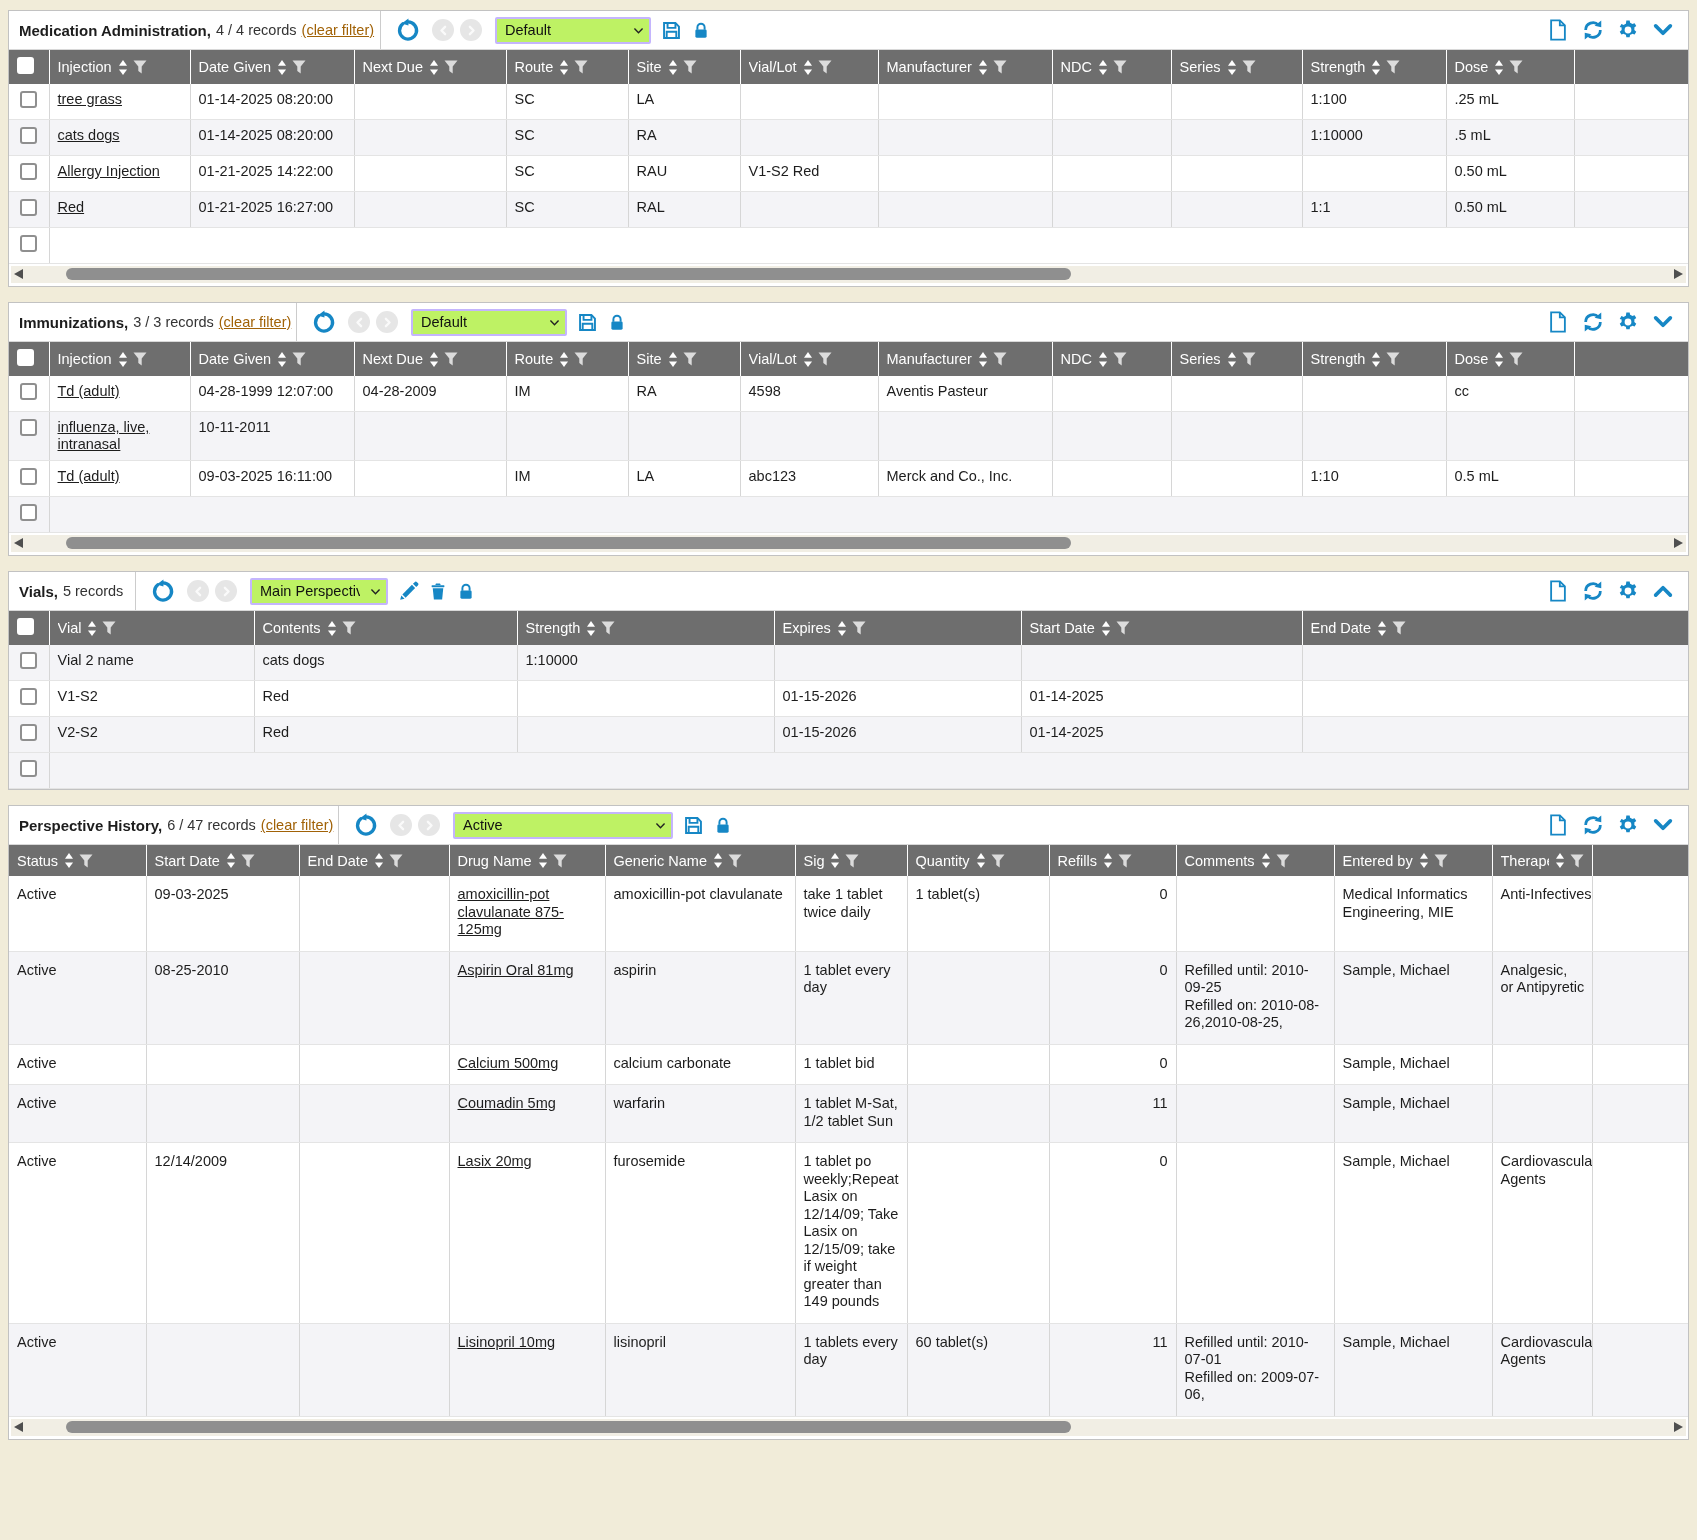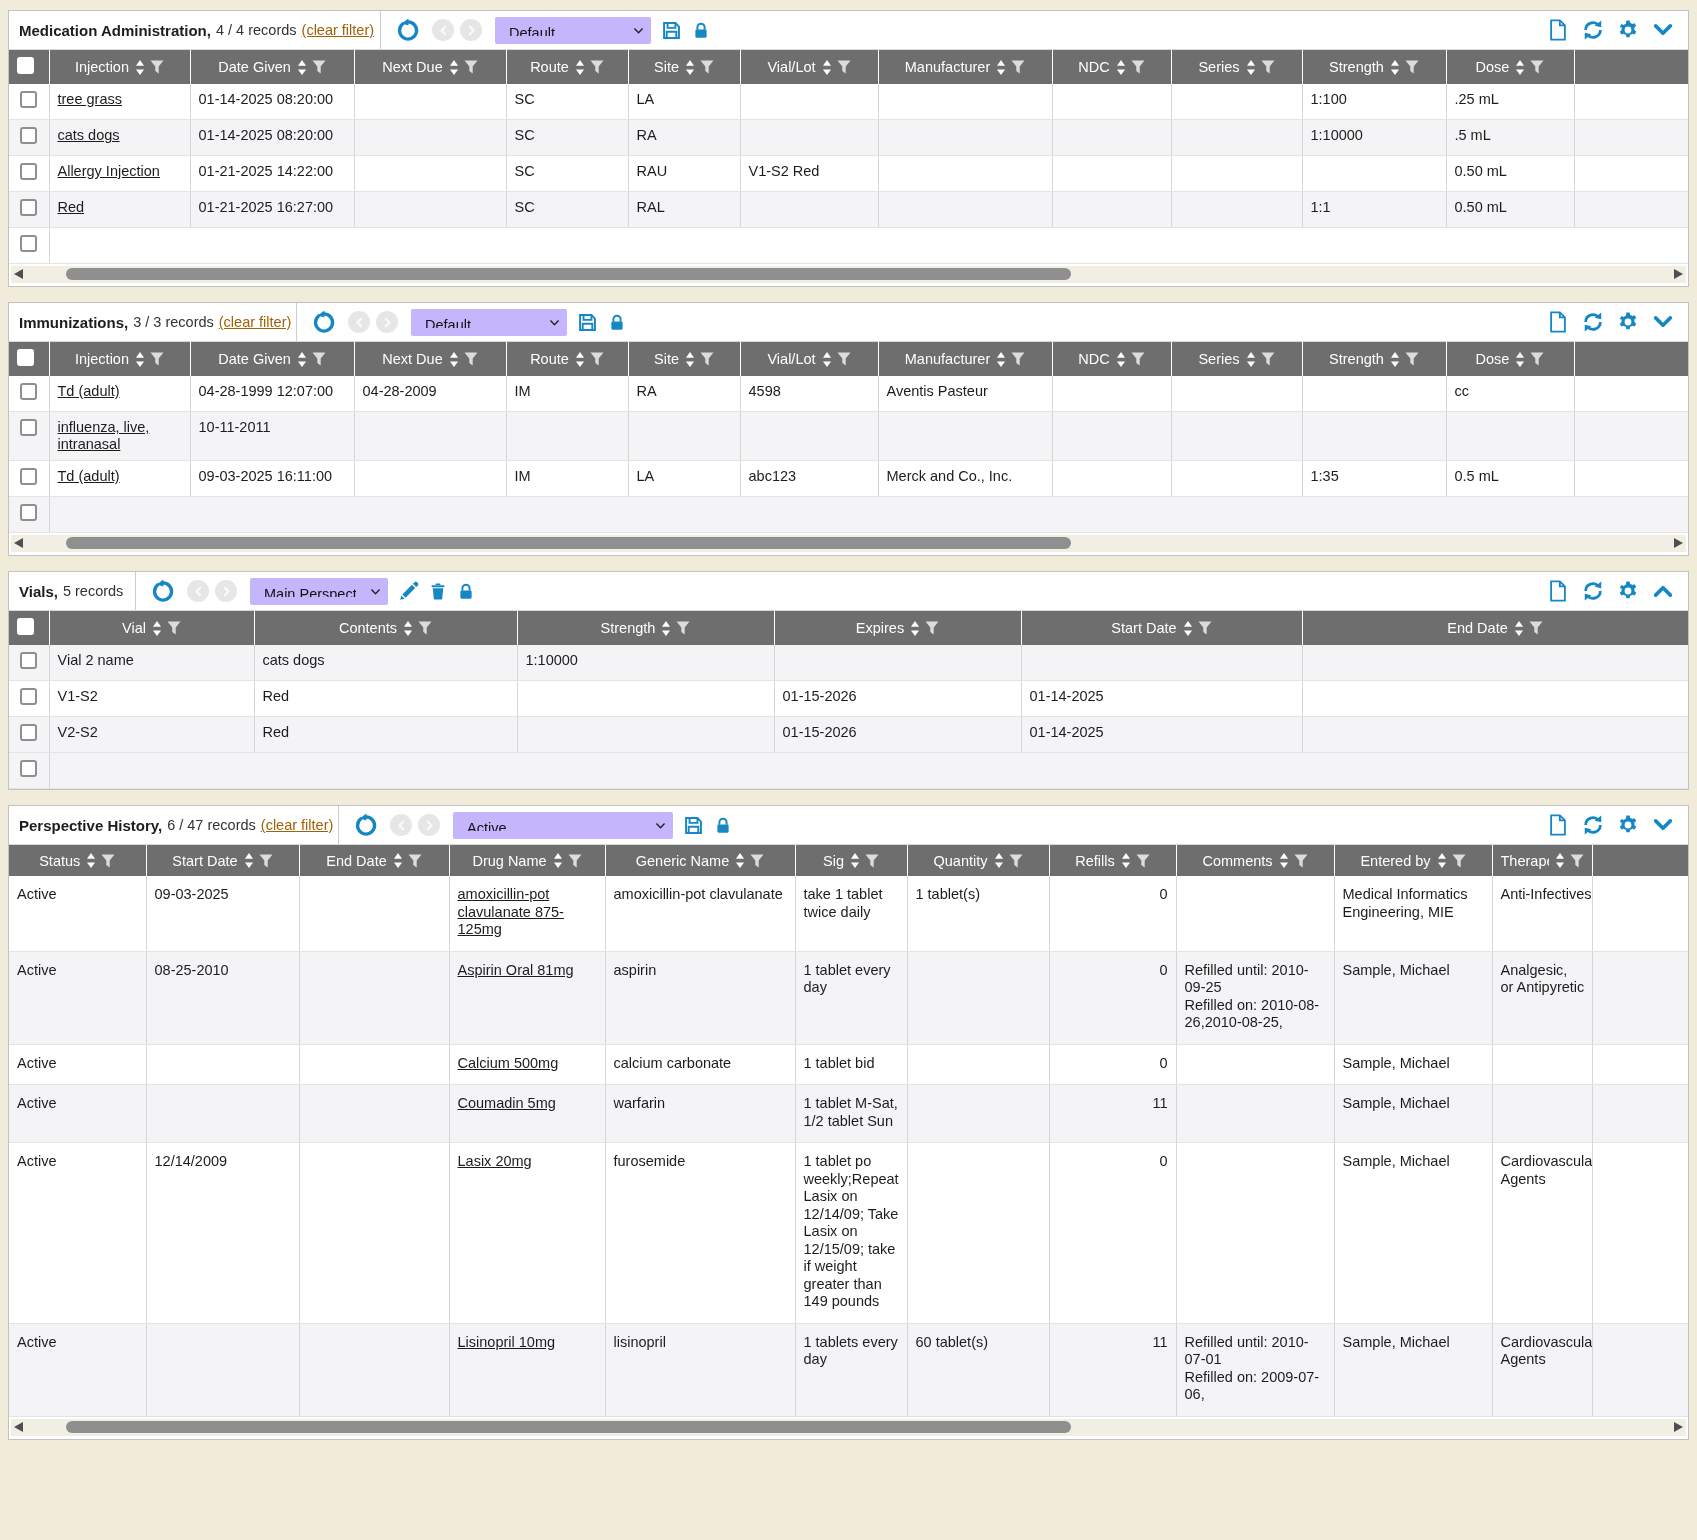--- a/index.html
+++ b/index.html
@@ -23,40 +23,40 @@
   .toolbar > *{flex:0 0 auto;}
   .icon{display:inline-flex;align-items:center;justify-content:center;}
   .icon svg{width:100%;height:100%;display:block;}
   .accent{color:#1687c5;cursor:pointer;}
   .undo{width:25px;height:25px;margin:0 6px 0 14px;}
   .nav-circle{width:22px;height:22px;border-radius:50%;background:#e6e6e6;margin-left:6px;
               display:inline-flex;align-items:center;justify-content:center;cursor:default;}
   .nav-circle .icon{width:11px;height:11px;color:#fafafa;}
   .select-wrap{position:relative;display:inline-block;margin-left:13px;height:27px;}
   .select-wrap select{
-    width:100%;height:27px;box-sizing:border-box;border:6px solid #c4b5fd;border-radius:2px;
-    background:#c4b5fd;font-family:"Liberation Sans",sans-serif;font-size:14.5px;color:#111;
+    width:100%;height:27px;box-sizing:border-box;border:2px solid #c4b5fd;border-radius:2px;
+    background:#bef264;font-family:"Liberation Sans",sans-serif;font-size:14.5px;color:#111;
     padding:2px 26px 2px 8px;-webkit-appearance:none;appearance:none;cursor:pointer;
   }
   .caret{position:absolute;right:6px;top:7px;width:13px;height:13px;pointer-events:none;color:#222;}
   .act-icon{width:21px;height:21px;margin-left:10px;}
   .tb-spacer{flex:1 1 auto;}
   .right-icon{width:22px;height:22px;margin-right:13px;}
   .right-icon:last-child{margin-right:14px;}
 
   
   .table-wrap{overflow:hidden;border-top:1px solid #d8d8d8;}
   table.grid{border-collapse:collapse;table-layout:fixed;}
   table.grid th{
     background:#6e6e6e;color:#fff;font-weight:normal;font-size:14.5px;text-align:left;
     padding:7px 8px;border-right:1px solid rgba(255,255,255,.55);height:17px;box-sizing:content-box;
     overflow:hidden;white-space:nowrap;cursor:pointer;
   }
   table.grid th.filler{border-right:none;}
-  .th-in{display:flex;align-items:center;justify-content:center;}
+  .th-in{display:flex;align-items:center;justify-content:flex-start;}
   .th-label{overflow:hidden;}
   .th-icons{display:flex;align-items:center;gap:5px;margin-left:6px;}
   .sort-icon{width:10px;height:15px;color:#ffffff;display:inline-flex;}
   .filter-icon{width:14px;height:14px;color:#dcdcdc;display:inline-flex;}
   .sort-icon svg,.filter-icon svg{width:100%;height:100%;}
   table.grid td{
     padding:7px 8px;border-right:1px solid #d6d6d6;border-bottom:1px solid #e4e4e4;
     vertical-align:top;line-height:17px;overflow:hidden;
   }
   table.grid-mh td{padding:10px 8px 12px;line-height:17.5px;}
@@ -782,21 +782,21 @@
               <td class="cb-col"><span class="cb"></span></td>
               <td><a class="cell-link" href="#">Td (adult)</a></td>
               <td>09-03-2025 16:11:00</td>
               <td></td>
               <td>IM</td>
               <td>LA</td>
               <td>abc123</td>
               <td>Merck and Co., Inc.</td>
               <td></td>
               <td></td>
-              <td>1:35</td>
+              <td>1:10</td>
               <td>0.5 mL</td>
               <td></td>
             </tr>
             <tr class="even">
               <td class="cb-col"><span class="cb"></span></td>
               <td colspan="12"></td>
             </tr>
           </tbody>
         </table>
     </div>

